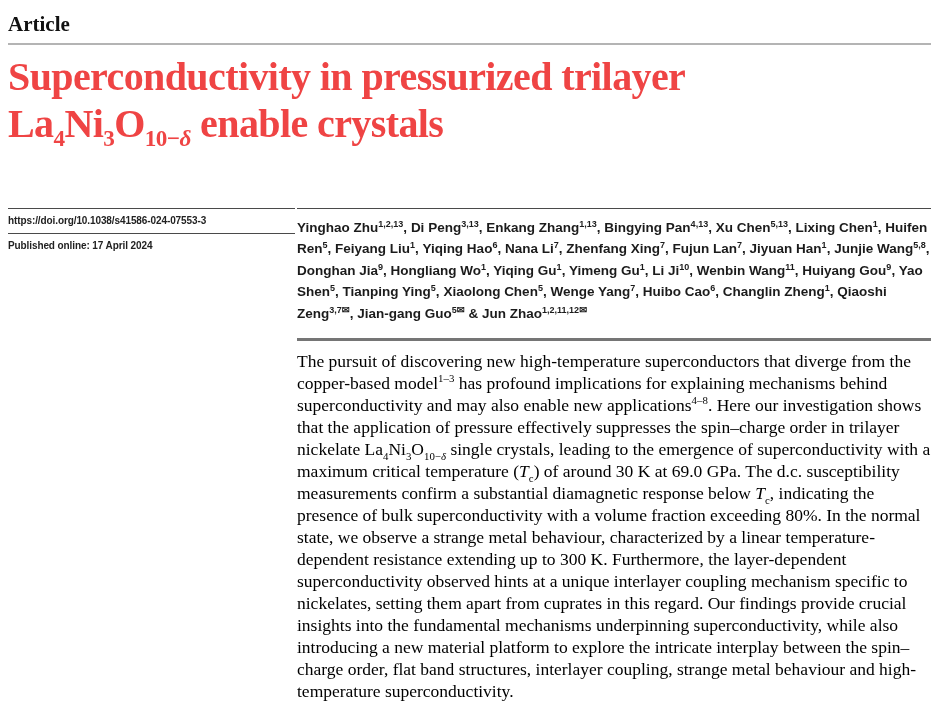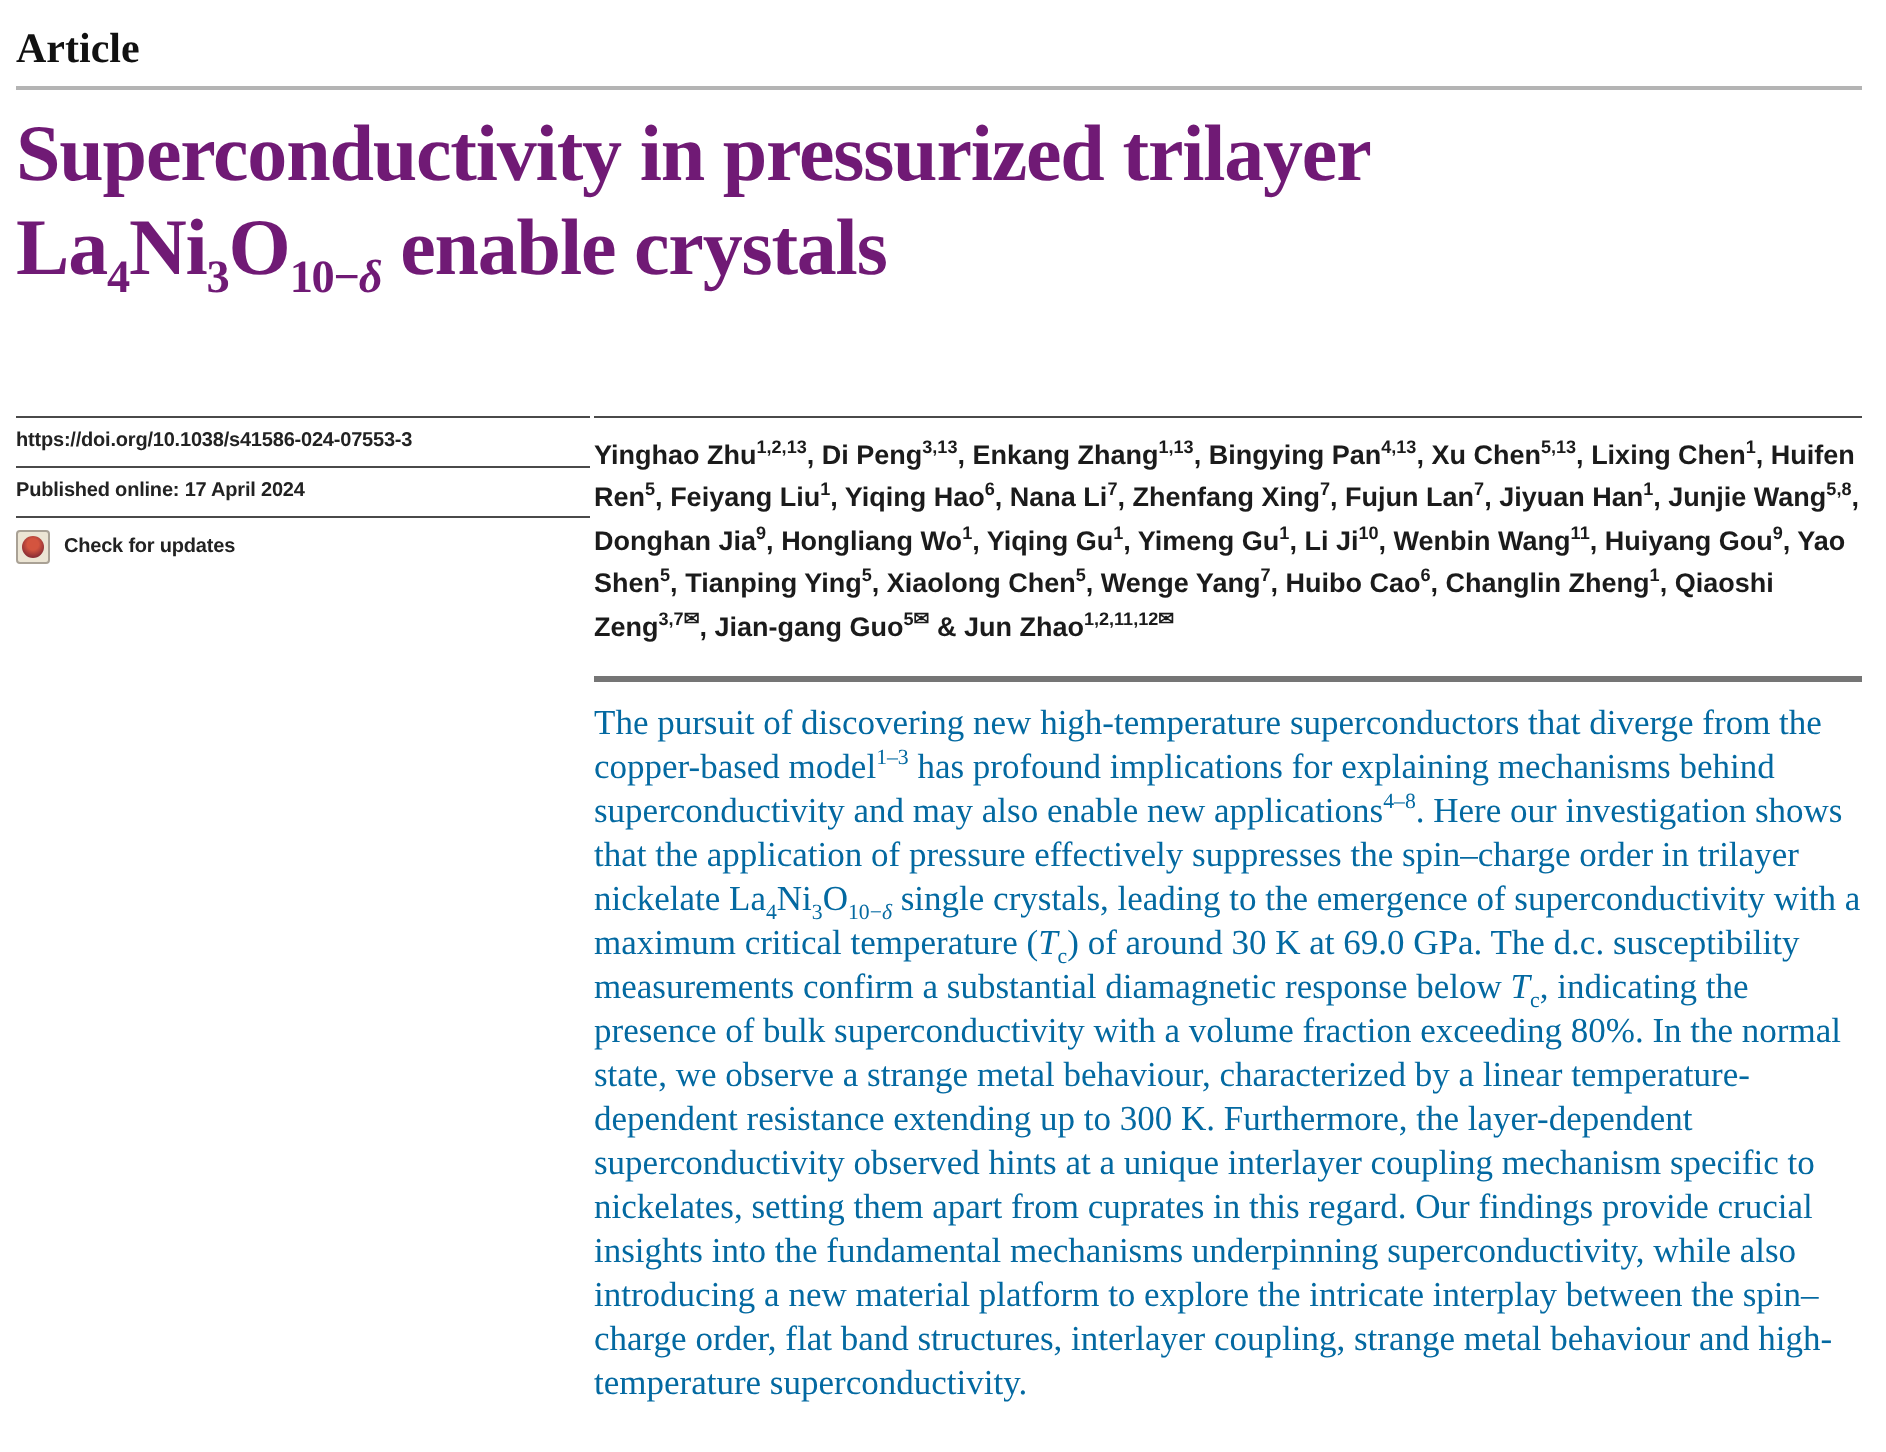--- a/index.html
+++ b/index.html
@@ -24,21 +24,21 @@
     border:none;border-top:2px solid #b4b4b4;
     margin:7px 0 0 0;
   }
   .title{
     font-family:"Liberation Serif",serif;
     font-weight:bold;
     font-size:40px;
     line-height:47px;
     letter-spacing:-0.6px;
     margin:8px 0 0 0;
-    color:#701a75;
+    color:#ef4444;
   }
   .title sub{font-size:58%;line-height:0;}
   .columns{display:flex;margin-top:61px;}
   .meta-col{width:287px;flex:none;}
   .meta-row{
     border-top:1.5px solid #4a4a4a;
     padding:6px 0 7px 0;
     font-size:10px;
     font-weight:bold;
     letter-spacing:-0.1px;
@@ -71,46 +71,40 @@
   .authors sup.email{font-size:70%;}
   .abstract-rule{
     border:none;border-top:3px solid #757575;
     margin:14px 0 0 0;
   }
   .abstract{
     font-family:"Liberation Serif",serif;
     font-size:17.5px;
     line-height:22px;
     margin:9px 0 0 0;
-    color:#0369a1;
+    color:#000000;
   }
   .abstract sup,.abstract sub{font-size:62%;line-height:0;}
   .it{font-style:italic;}
 </style>
 </head>
 <body>
 
 <div class="page">
 
   <div class="kicker">Article</div>
   <hr class="kicker-rule">
 
   <h1 class="title"><span>Superconductivity in pressurized trilayer</span><br><span>La</span><sub>4</sub><span>Ni</span><sub>3</sub><span>O</span><sub>10−</sub><sub class="it">δ</sub><span> enable crystals</span></h1>
 
   <div class="columns">
 
     <aside class="meta-col">
       <div class="meta-row">https://doi.org/10.1038/s41586-024-07553-3</div>
       <div class="meta-row">Published online: 17 April 2024</div>
-      <div class="meta-row check">
-        <span class="cfu-icon">
-            <span class="cfu-circle"></span>
-          </span>
-        <span>Check for updates</span>
-      </div>
     </aside>
 
     <section class="main-col">
       <div class="authors"><span>Yinghao Zhu</span><sup>1,2,13</sup>, <span>Di Peng</span><sup>3,13</sup>, <span>Enkang Zhang</span><sup>1,13</sup>, <span>Bingying Pan</span><sup>4,13</sup>, <span>Xu Chen</span><sup>5,13</sup>, <span>Lixing Chen</span><sup>1</sup>, <span>Huifen Ren</span><sup>5</sup>, <span>Feiyang Liu</span><sup>1</sup>, <span>Yiqing Hao</span><sup>6</sup>, <span>Nana Li</span><sup>7</sup>, <span>Zhenfang Xing</span><sup>7</sup>, <span>Fujun Lan</span><sup>7</sup>, <span>Jiyuan Han</span><sup>1</sup>, <span>Junjie Wang</span><sup>5,8</sup>, <span>Donghan Jia</span><sup>9</sup>, <span>Hongliang Wo</span><sup>1</sup>, <span>Yiqing Gu</span><sup>1</sup>, <span>Yimeng Gu</span><sup>1</sup>, <span>Li Ji</span><sup>10</sup>, <span>Wenbin Wang</span><sup>11</sup>, <span>Huiyang Gou</span><sup>9</sup>, <span>Yao Shen</span><sup>5</sup>, <span>Tianping Ying</span><sup>5</sup>, <span>Xiaolong Chen</span><sup>5</sup>, <span>Wenge Yang</span><sup>7</sup>, <span>Huibo Cao</span><sup>6</sup>, <span>Changlin Zheng</span><sup>1</sup>, <span>Qiaoshi Zeng</span><sup>3,7</sup><sup class="email">✉</sup>, <span>Jian-gang Guo</span><sup>5</sup><sup class="email">✉</sup> &amp; <span>Jun Zhao</span><sup>1,2,11,12</sup><sup class="email">✉</sup></div>
       <hr class="abstract-rule">
       <p class="abstract"><span>The pursuit of discovering new high-temperature superconductors that diverge from the copper-based model</span><sup>1–3</sup><span> has profound implications for explaining mechanisms behind superconductivity and may also enable new applications</span><sup>4–8</sup><span>. Here our investigation shows that the application of pressure effectively suppresses the spin–charge order in trilayer nickelate La</span><sub>4</sub><span>Ni</span><sub>3</sub><span>O</span><sub>10−</sub><sub class="it">δ</sub><span> single crystals, leading to the emergence of superconductivity with a maximum critical temperature (</span><span class="it">T</span><sub>c</sub><span>) of around 30 K at 69.0 GPa. The d.c. susceptibility measurements confirm a substantial diamagnetic response below </span><span class="it">T</span><sub>c</sub><span>, indicating the presence of bulk superconductivity with a volume fraction exceeding 80%. In the normal state, we observe a strange metal behaviour, characterized by a linear temperature-dependent resistance extending up to 300 K. Furthermore, the layer-dependent superconductivity observed hints at a unique interlayer coupling mechanism specific to nickelates, setting them apart from cuprates in this regard. Our findings provide crucial insights into the fundamental mechanisms underpinning superconductivity, while also introducing a new material platform to explore the intricate interplay between the spin–charge order, flat band structures, interlayer coupling, strange metal behaviour and high-temperature superconductivity.</span></p>
     </section>
 
   </div>
 </div>

